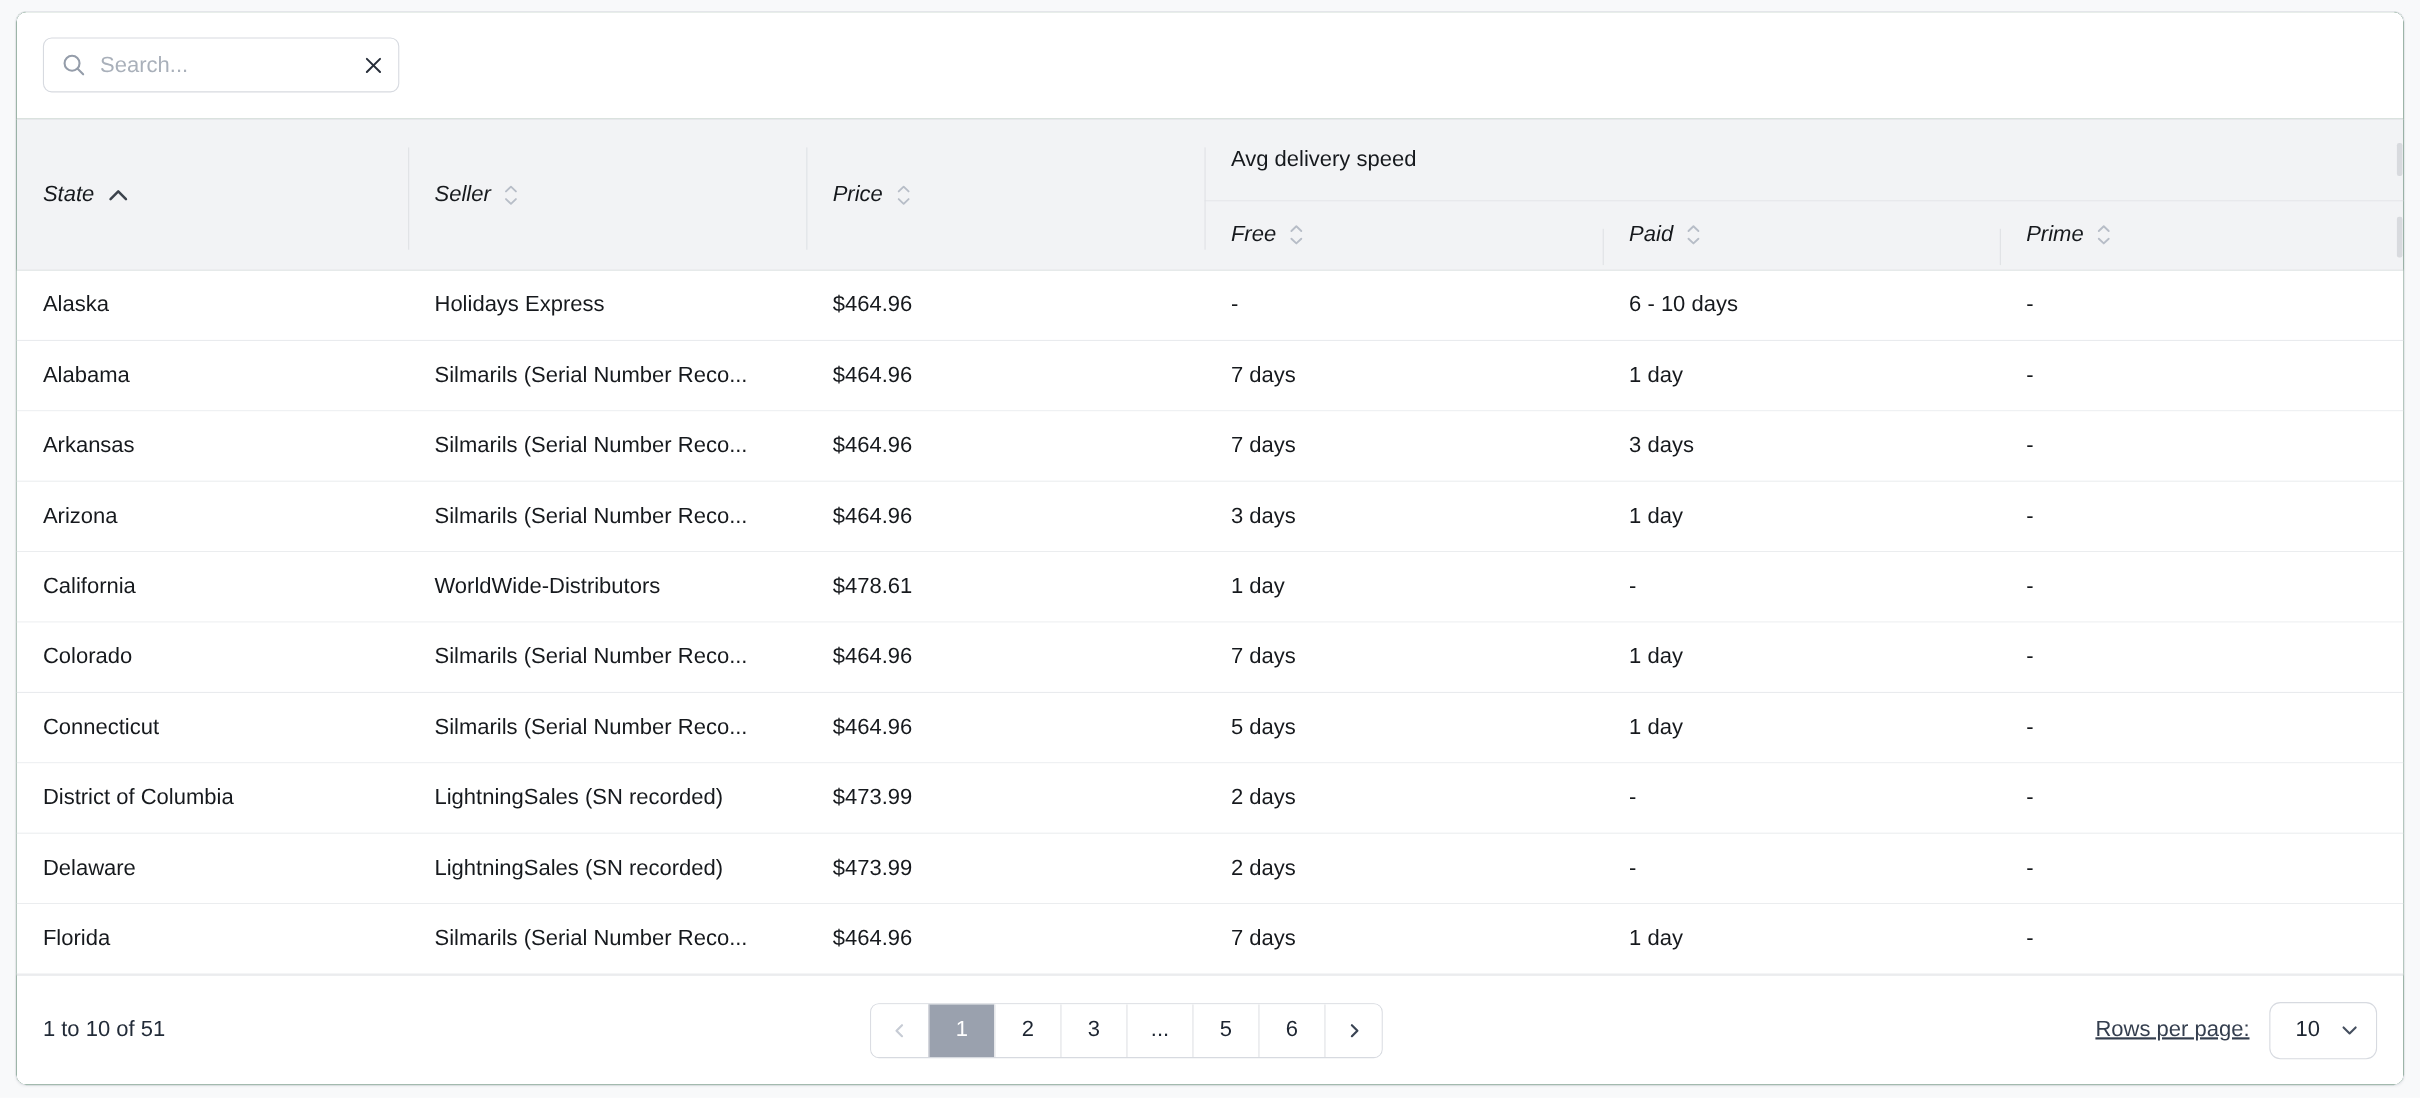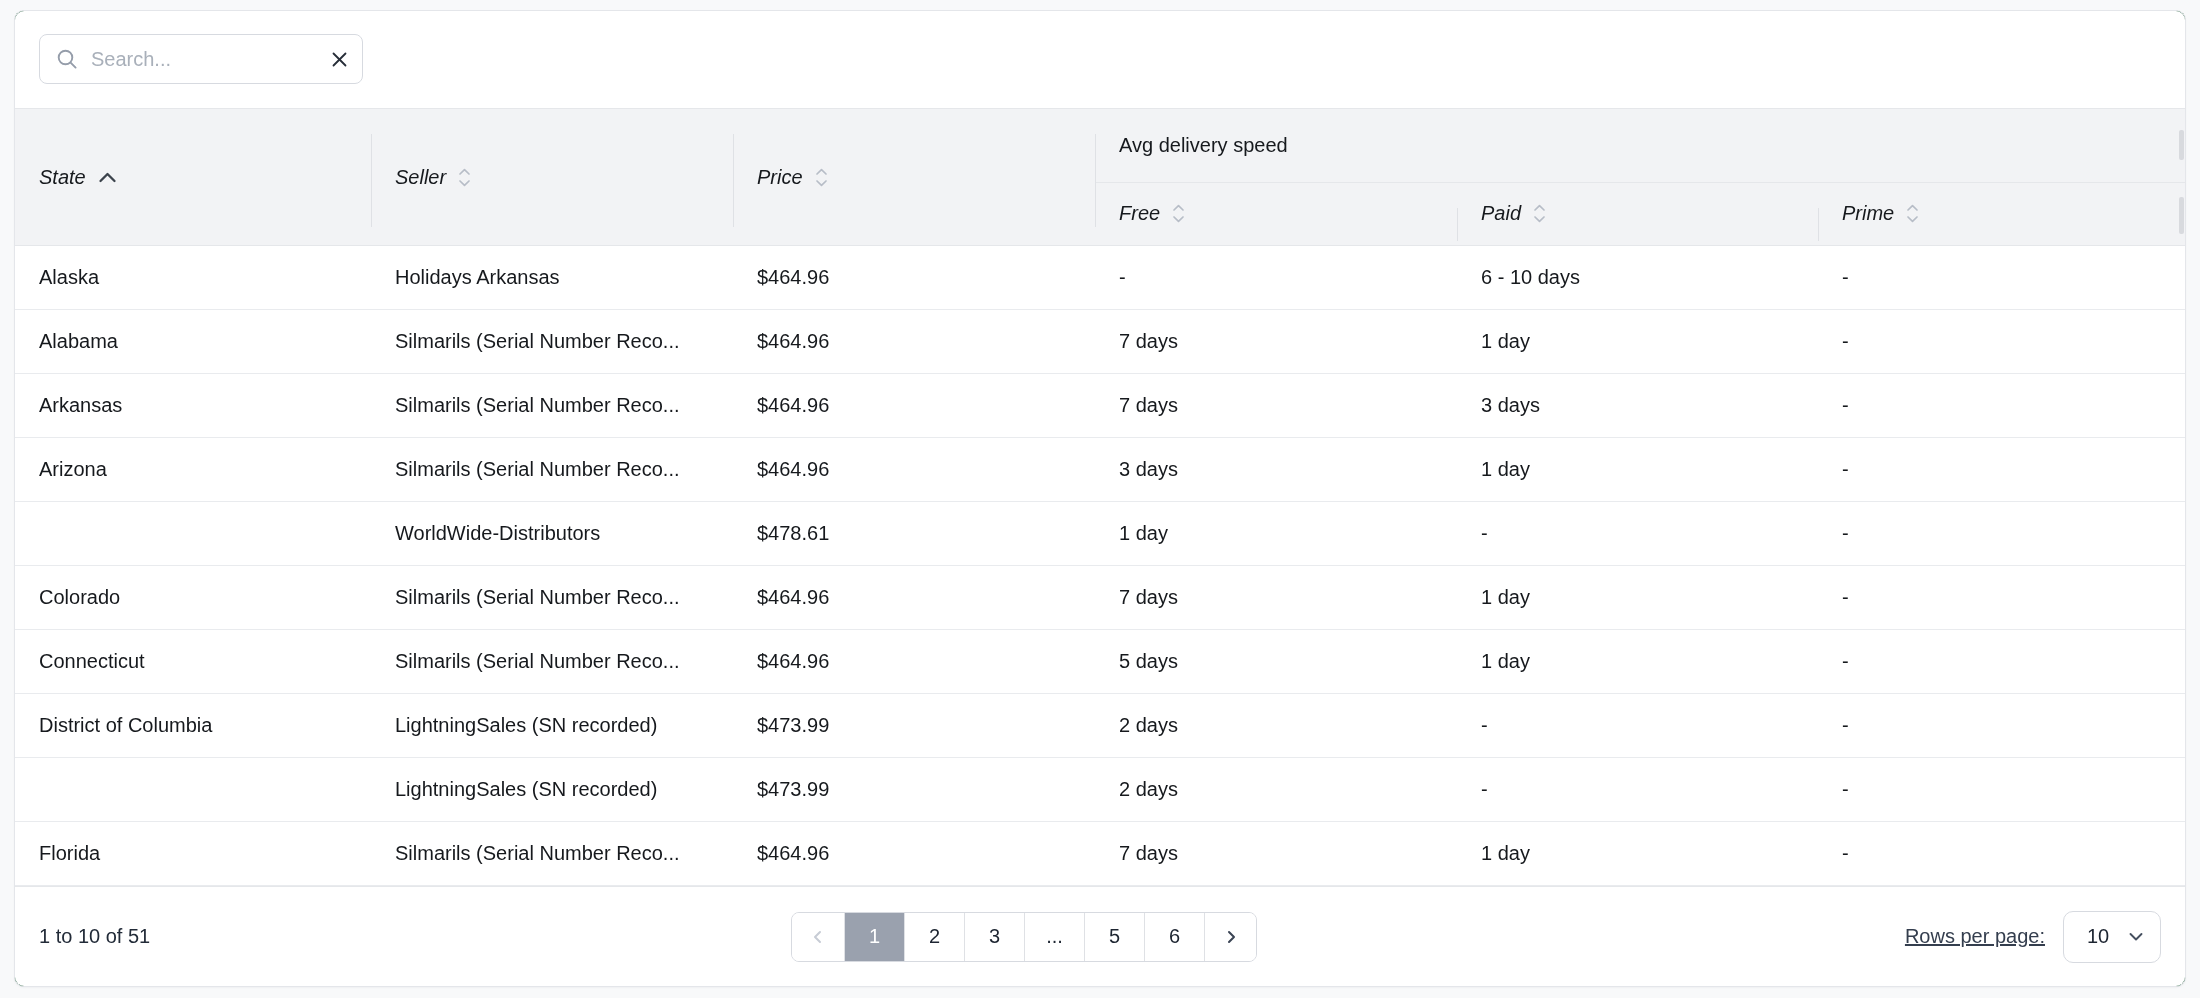--- a/index.html
+++ b/index.html
@@ -202,21 +202,21 @@
     <div class="v-sep main" style="left:1080px"></div>
     <div class="v-sep subsep" style="left:1442px"></div>
     <div class="v-sep subsep" style="left:1803px"></div>
     <div class="resize-handle" style="left:2164px; top:21px; height:30px;"></div>
     <div class="resize-handle" style="left:2164px; top:88px; height:37px;"></div>
   </div>
 
   <div class="rows">
       <div class="row">
         <div class="cell col-state">Alaska</div>
-        <div class="cell col-seller">Holidays Arkansas</div>
+        <div class="cell col-seller">Holidays Express</div>
         <div class="cell col-price">$464.96</div>
         <div class="cell col-free">-</div>
         <div class="cell col-paid">6 - 10 days</div>
         <div class="cell col-prime">-</div>
       </div>
       <div class="row">
         <div class="cell col-state">Alabama</div>
         <div class="cell col-seller">Silmarils (Serial Number Reco...</div>
         <div class="cell col-price">$464.96</div>
         <div class="cell col-free">7 days</div>
@@ -233,20 +233,21 @@
       </div>
       <div class="row">
         <div class="cell col-state">Arizona</div>
         <div class="cell col-seller">Silmarils (Serial Number Reco...</div>
         <div class="cell col-price">$464.96</div>
         <div class="cell col-free">3 days</div>
         <div class="cell col-paid">1 day</div>
         <div class="cell col-prime">-</div>
       </div>
       <div class="row">
+        <div class="cell col-state">California</div>
         <div class="cell col-seller">WorldWide-Distributors</div>
         <div class="cell col-price">$478.61</div>
         <div class="cell col-free">1 day</div>
         <div class="cell col-paid">-</div>
         <div class="cell col-prime">-</div>
       </div>
       <div class="row">
         <div class="cell col-state">Colorado</div>
         <div class="cell col-seller">Silmarils (Serial Number Reco...</div>
         <div class="cell col-price">$464.96</div>
@@ -264,20 +265,21 @@
       </div>
       <div class="row">
         <div class="cell col-state">District of Columbia</div>
         <div class="cell col-seller">LightningSales (SN recorded)</div>
         <div class="cell col-price">$473.99</div>
         <div class="cell col-free">2 days</div>
         <div class="cell col-paid">-</div>
         <div class="cell col-prime">-</div>
       </div>
       <div class="row">
+        <div class="cell col-state">Delaware</div>
         <div class="cell col-seller">LightningSales (SN recorded)</div>
         <div class="cell col-price">$473.99</div>
         <div class="cell col-free">2 days</div>
         <div class="cell col-paid">-</div>
         <div class="cell col-prime">-</div>
       </div>
       <div class="row">
         <div class="cell col-state">Florida</div>
         <div class="cell col-seller">Silmarils (Serial Number Reco...</div>
         <div class="cell col-price">$464.96</div>

